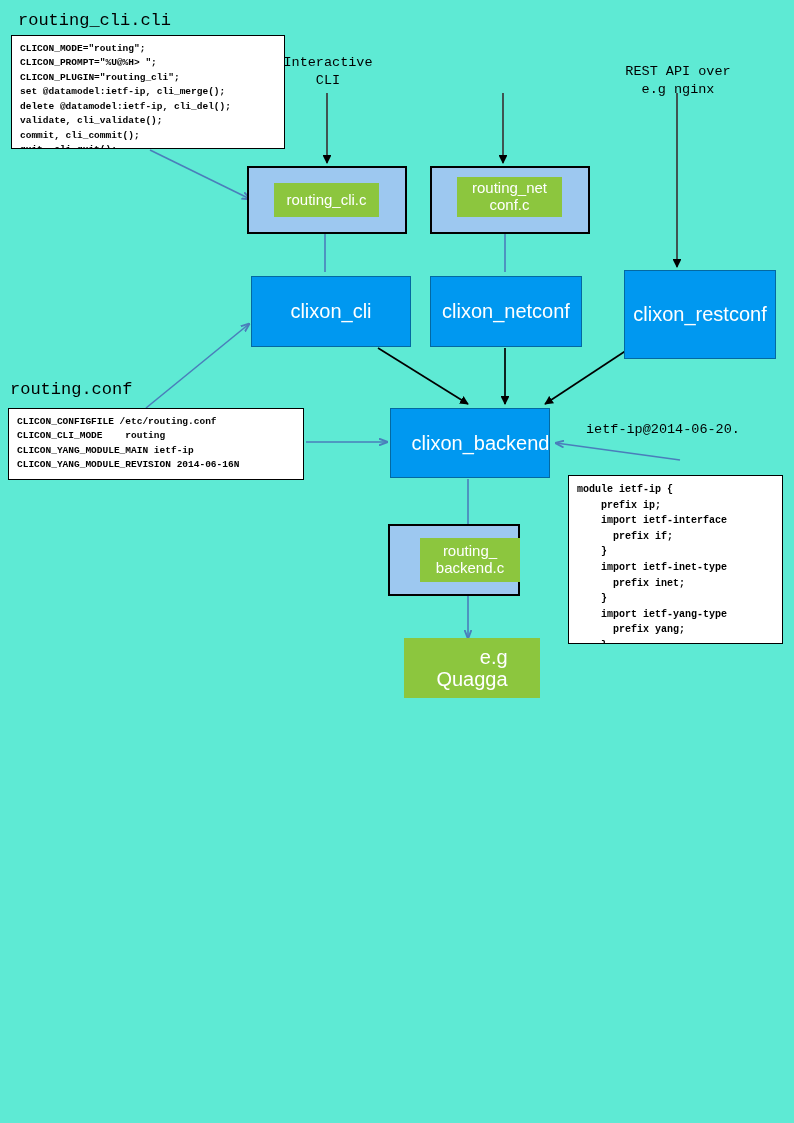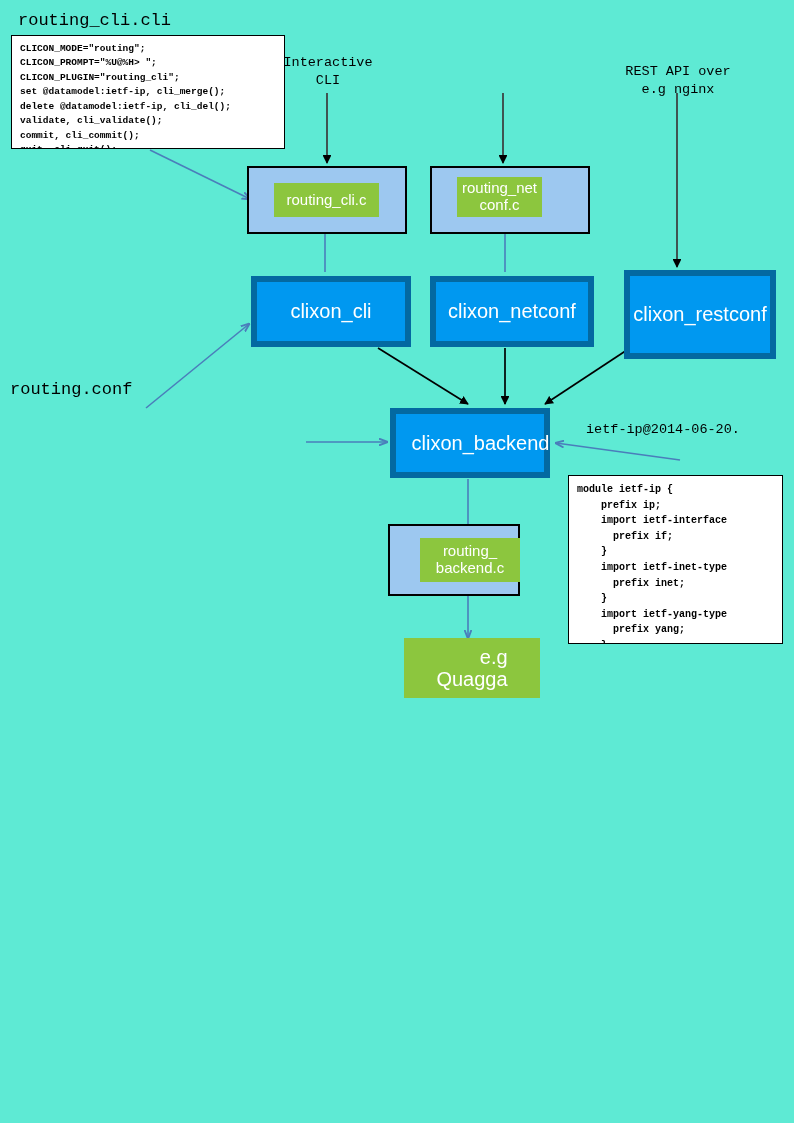--- a/index.html
+++ b/index.html
@@ -31,21 +31,21 @@
     display: flex;
     align-items: center;
     justify-content: center;
     text-align: center;
     color: #ffffff;
     line-height: 1.12;
     white-space: pre-line;
   }
   .node.proc {
     background: #0098f0;
-    border: 6px solid #0369a1;
+    border: 1px solid #0369a1;
     font-size: 20px;
   }
   .node.wrapper {
     background: #9dc8f0;
     border: 2px solid #000000;
   }
   .node.plugin {
     background: #8cc63e;
     font-size: 15px;
   }
@@ -147,50 +147,54 @@
 
   <div class="panel" style="left:11px; top:35px; width:274px; height:114px;">CLICON_MODE="routing";
 CLICON_PROMPT="%U@%H&gt; ";
 CLICON_PLUGIN="routing_cli";
 set @datamodel:ietf-ip, cli_merge();
 delete @datamodel:ietf-ip, cli_del();
 validate, cli_validate();
 commit, cli_commit();
 quit, cli_quit();</div>
 
+  <div class="panel" style="left:8px; top:408px; width:296px; height:72px;">CLICON_CONFIGFILE /etc/routing.conf
+CLICON_CLI_MODE    routing
+CLICON_YANG_MODULE_MAIN ietf-ip
+CLICON_YANG_MODULE_REVISION 2014-06-16N</div>
 
   <div class="panel" style="left:568px; top:475px; width:215px; height:169px; font-size:10px; line-height:1.56;">module ietf-ip {
     prefix ip;
     import ietf-interface
       prefix if;
     }
     import ietf-inet-type
       prefix inet;
     }
     import ietf-yang-type
       prefix yang;
     }</div>
 
   <div class="node wrapper" style="left:247px; top:166px; width:160px; height:68px;">
     <div class="node plugin" style="left:25px; top:15px; width:105px; height:34px;">routing_cli.c</div>
   </div>
 
   <div class="node wrapper" style="left:430px; top:166px; width:160px; height:68px;">
-    <div class="node plugin" style="left:25px; top:9px; width:85px; height:40px;">routing_net
+    <div class="node plugin" style="left:25px; top:9px; width:105px; height:40px;">routing_net
 conf.c</div>
   </div>
 
   <div class="node wrapper" style="left:388px; top:524px; width:132px; height:72px;">
     <div class="node plugin" style="left:30px; top:12px; width:100px; height:44px;">routing_
 backend.c</div>
   </div>
 
   <div class="node proc" style="left:251px; top:276px; width:160px; height:71px;">clixon_cli</div>
 
-  <div class="node proc" style="left:430px; top:276px; width:164px; height:71px;">clixon_netconf</div>
+  <div class="node proc" style="left:430px; top:276px; width:152px; height:71px;">clixon_netconf</div>
 
   <div class="node proc nowrap-overflow" style="left:624px; top:270px; width:152px; height:89px;">clixon_restconf</div>
 
   <div class="node proc" style="left:390px; top:408px; width:160px; height:70px;padding-left:21px;">clixon_backend</div>
 
   <div class="node ext" style="left:404px; top:638px; width:136px; height:60px;text-align:right;">e.g
 Quagga</div>
 
 </div>
 

